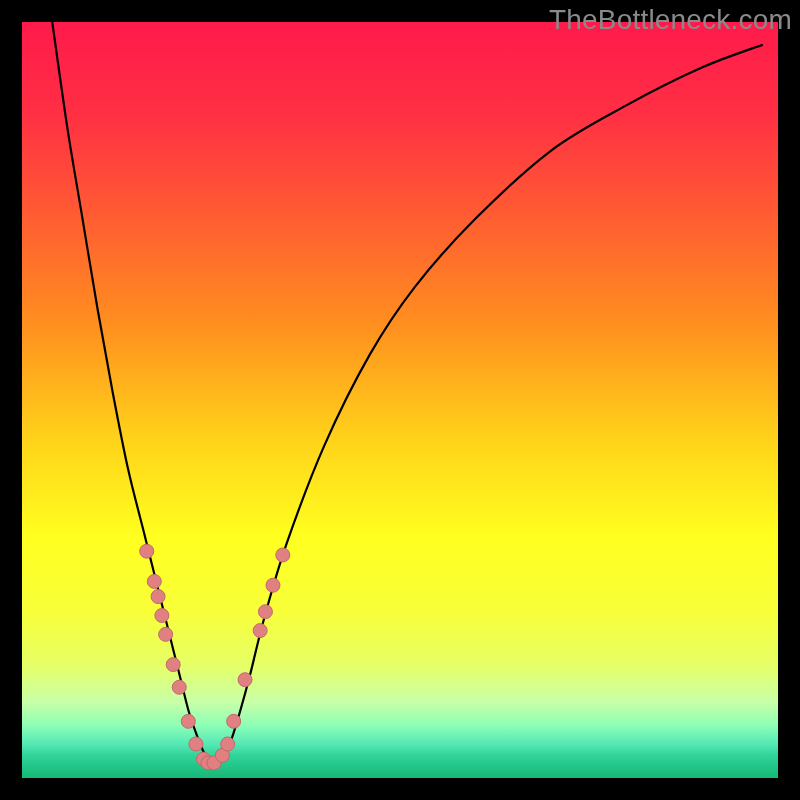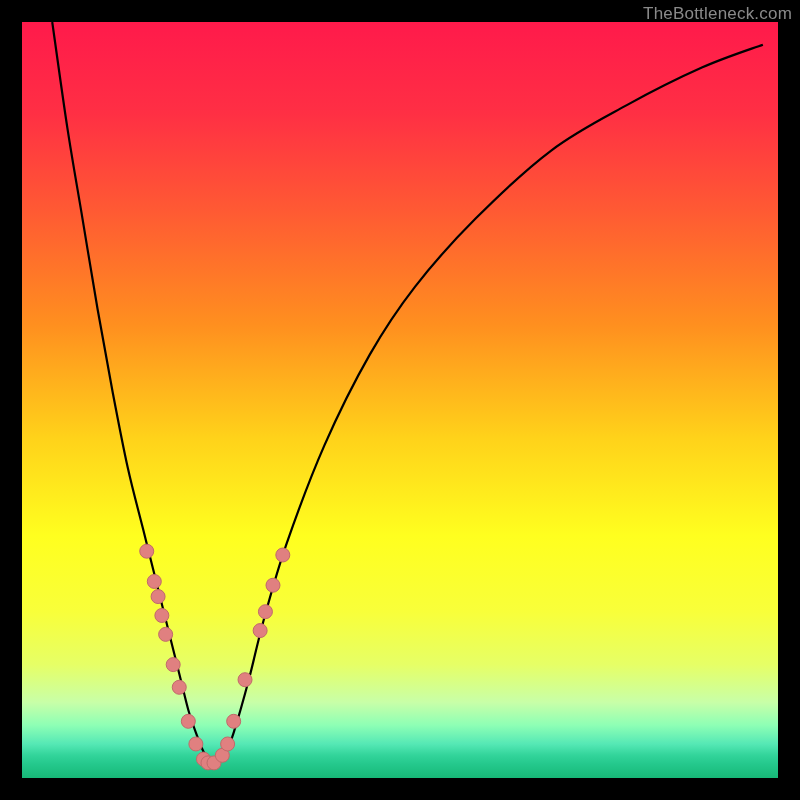--- a/index.html
+++ b/index.html
@@ -23,21 +23,21 @@
     left: 0;
     top: 0;
     width: 756px;
     height: 756px;
   }
   .watermark {
     position: absolute;
     top: 4px;
     right: 8px;
     font-family: Arial, Helvetica, sans-serif;
-    font-size: 17px;
+    font-size: 28px;
     font-weight: 500;
     color: #8a8a8a;
     letter-spacing: 0.2px;
   }
   svg { display: block; }
 </style>
 </head>
 <body>
 
 <div class="frame">

